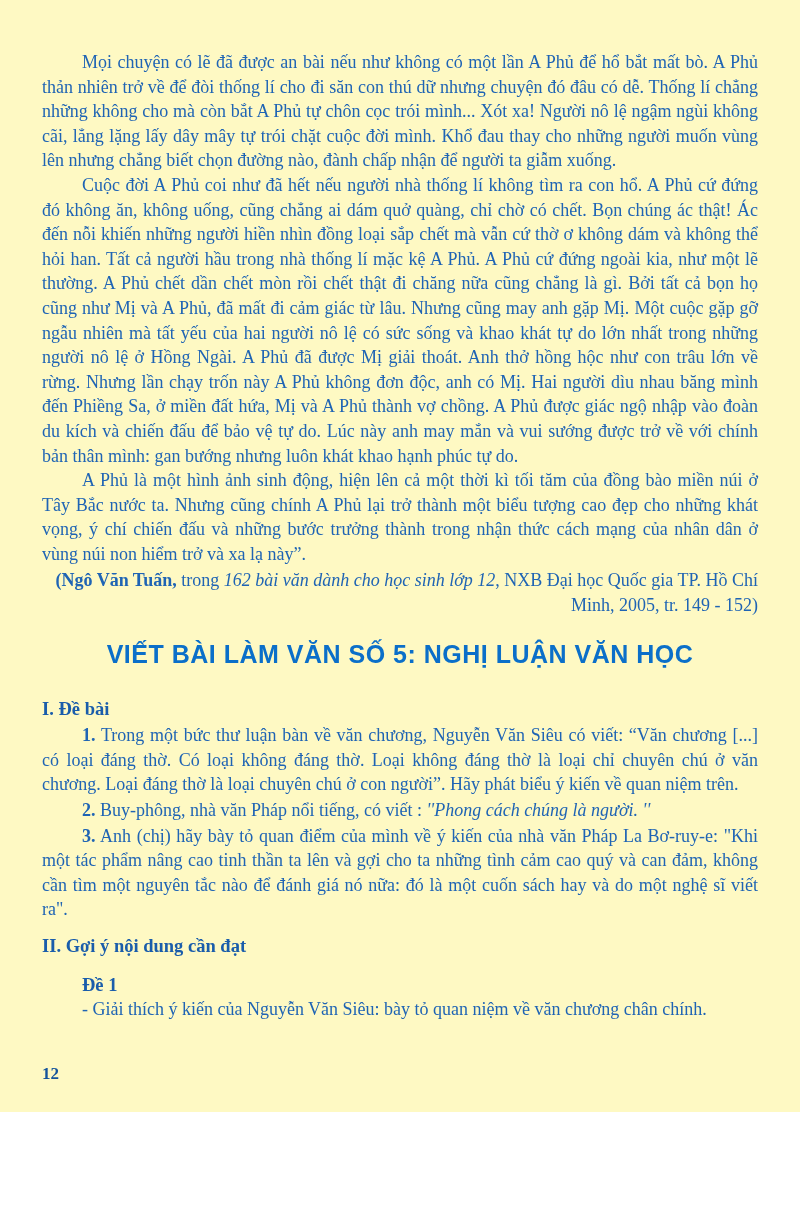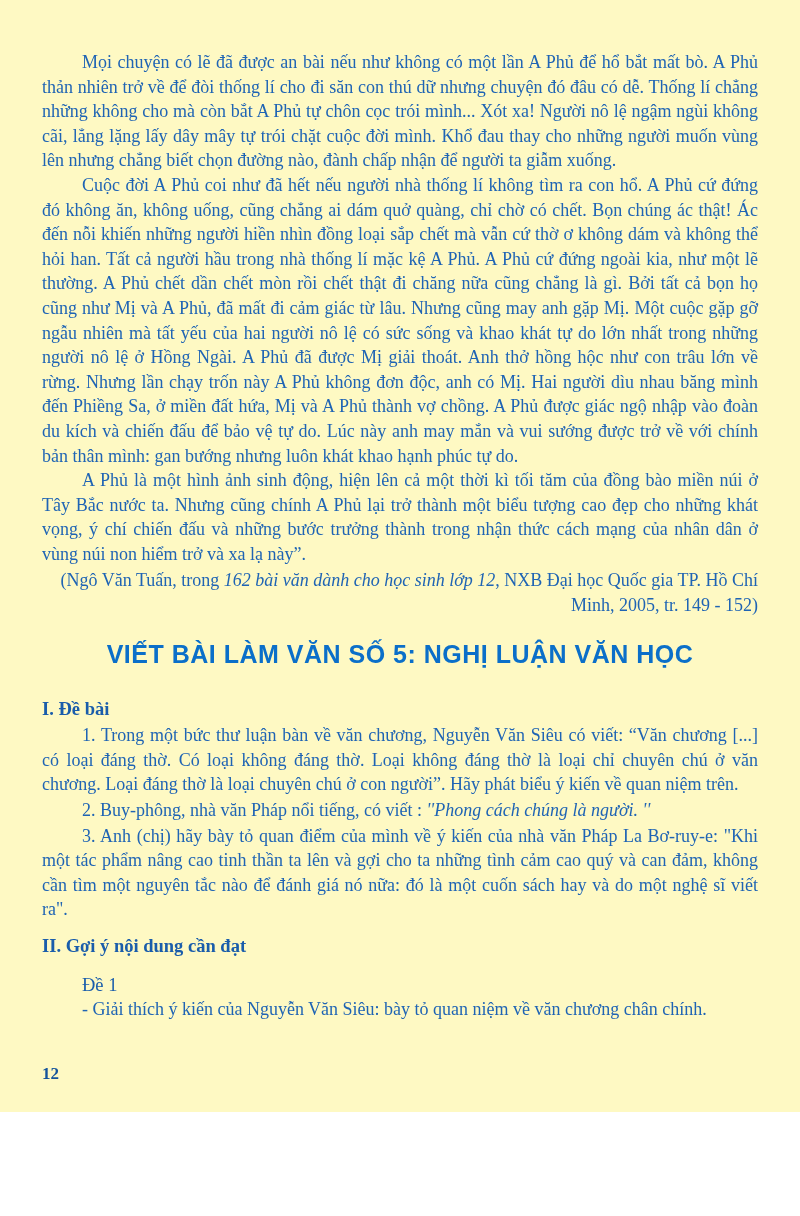--- a/index.html
+++ b/index.html
@@ -19,21 +19,21 @@
     left: 42px;
     width: 716px;
   }
   .para {
     margin: 0;
     font-size: 18px;
     line-height: 24.6px;
     text-align: justify;
     text-indent: 40px;
   }
-  .bold { font-weight: normal; }
+  .bold { font-weight: bold; }
   .italic { font-style: italic; }
   .attribution {
     margin: 2px 0 0 0;
     font-size: 18px;
     line-height: 24.6px;
     text-align: right;
     text-indent: 0;
   }
   .lesson-title {
     margin: 22px 0 28px 0;
@@ -48,21 +48,21 @@
     margin: 12px 0 2px 0;
     font-size: 18.5px;
     line-height: 24.6px;
     font-weight: bold;
     color: #1a5dab;
   }
   .de-heading {
     margin: 14px 0 0 0;
     font-size: 18.5px;
     line-height: 24.6px;
-    font-weight: normal;
+    font-weight: bold;
     text-indent: 40px;
     color: #1a5dab;
   }
   .q-para { margin-top: 1px; }
   .page-number {
     position: absolute;
     left: 42px;
     bottom: 28px;
     font-size: 17px;
     font-weight: bold;

